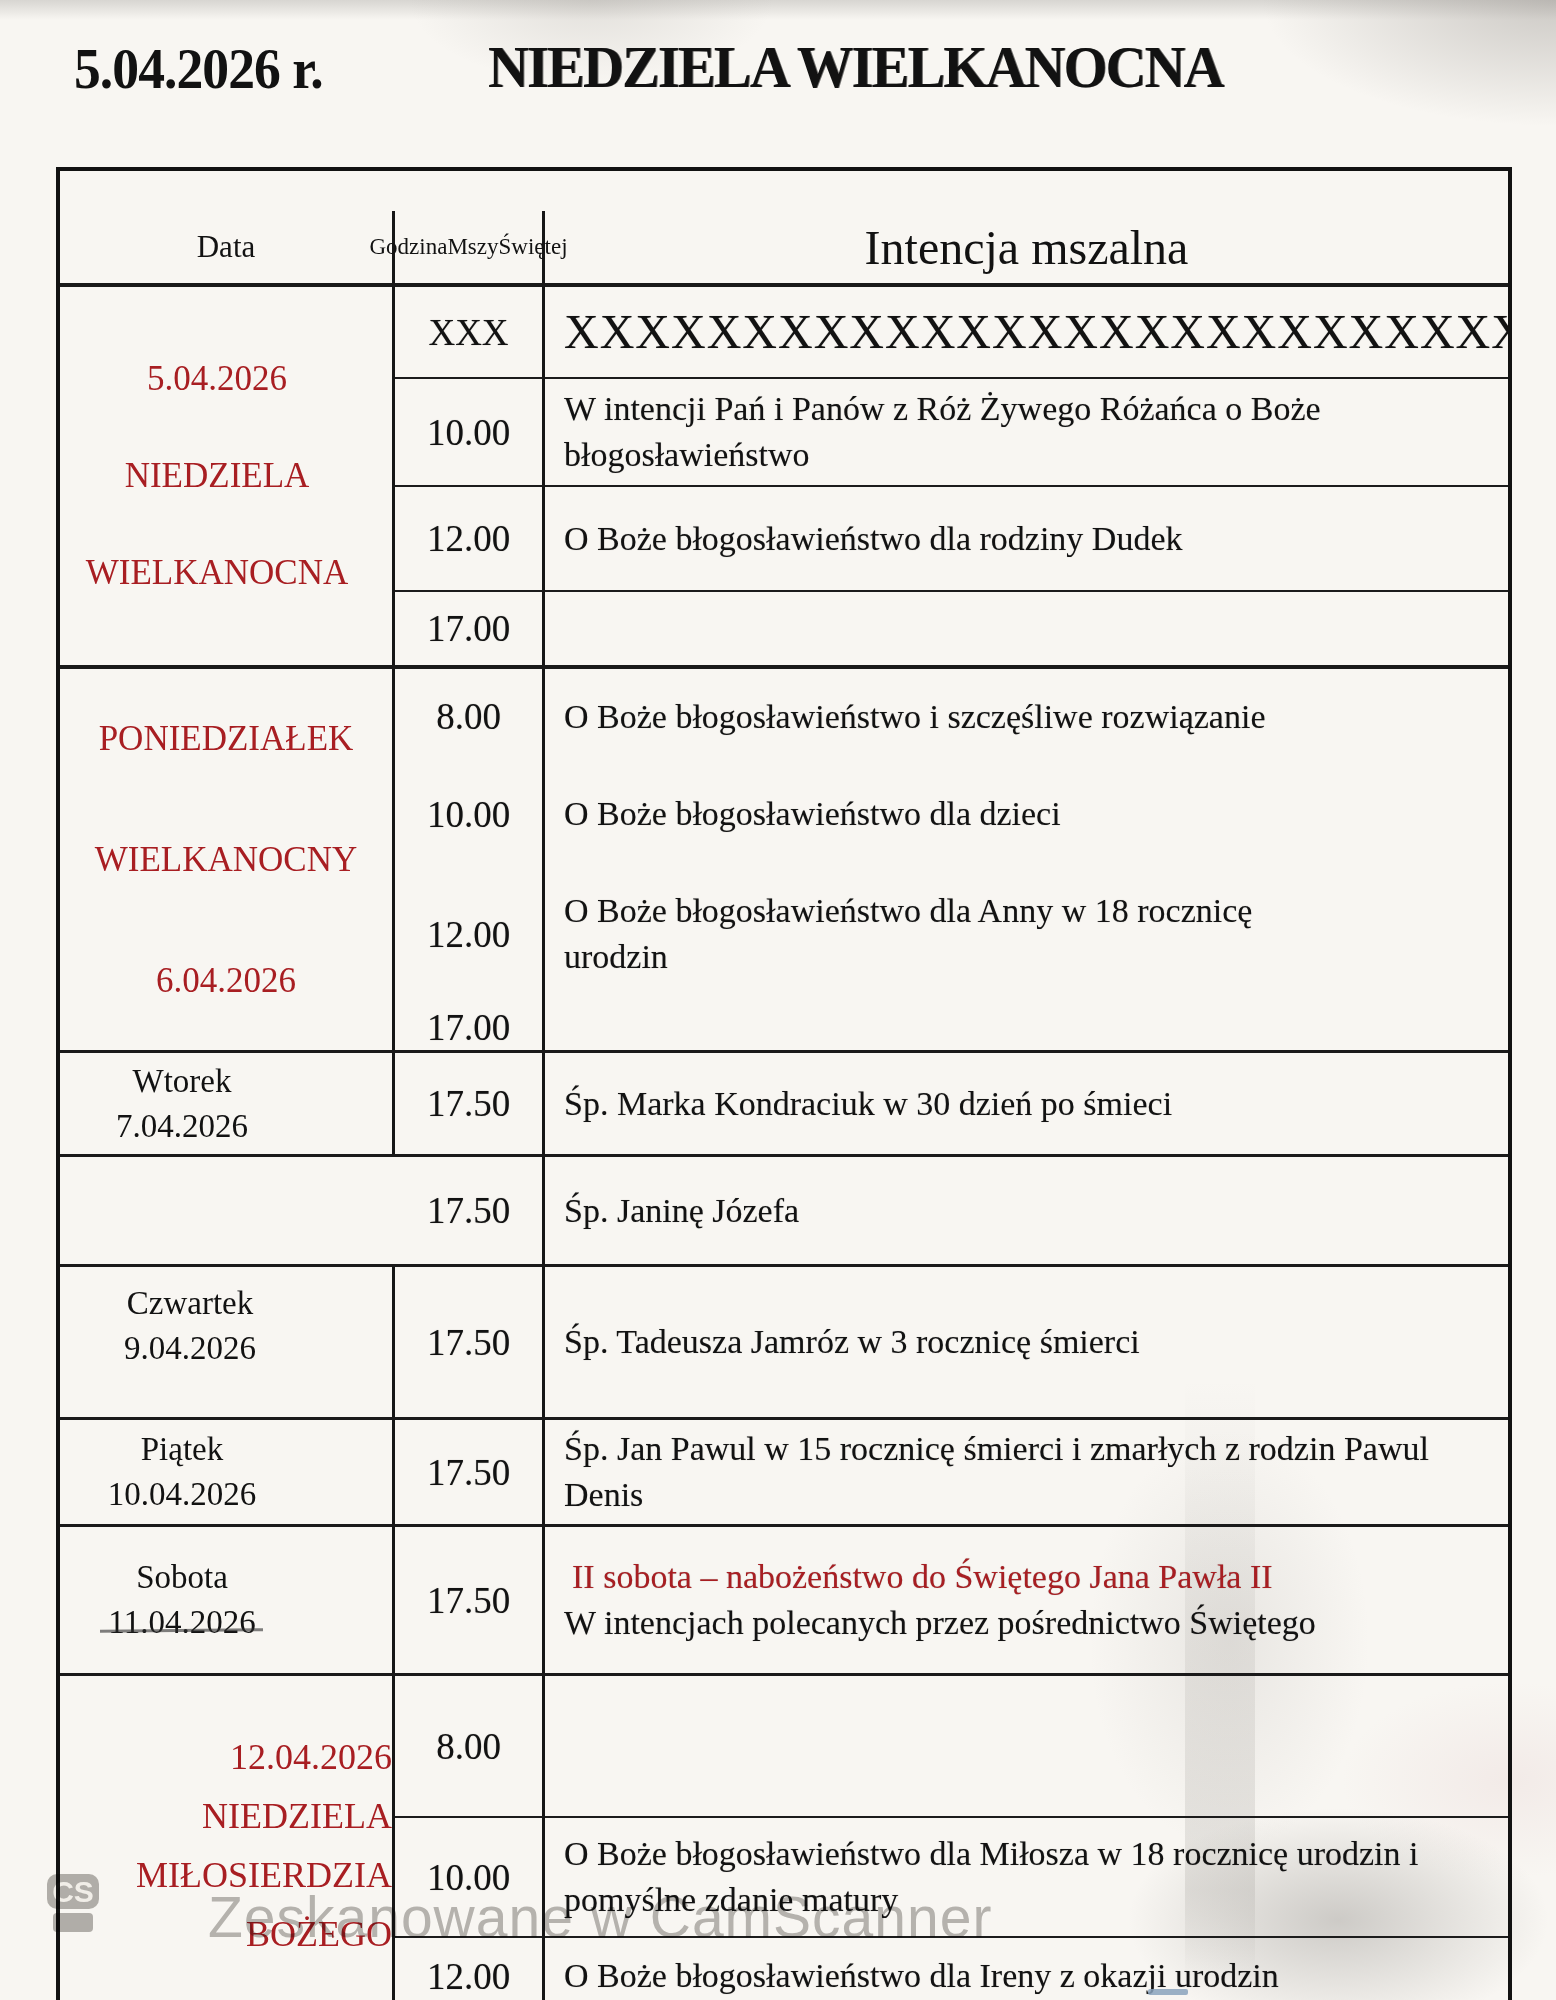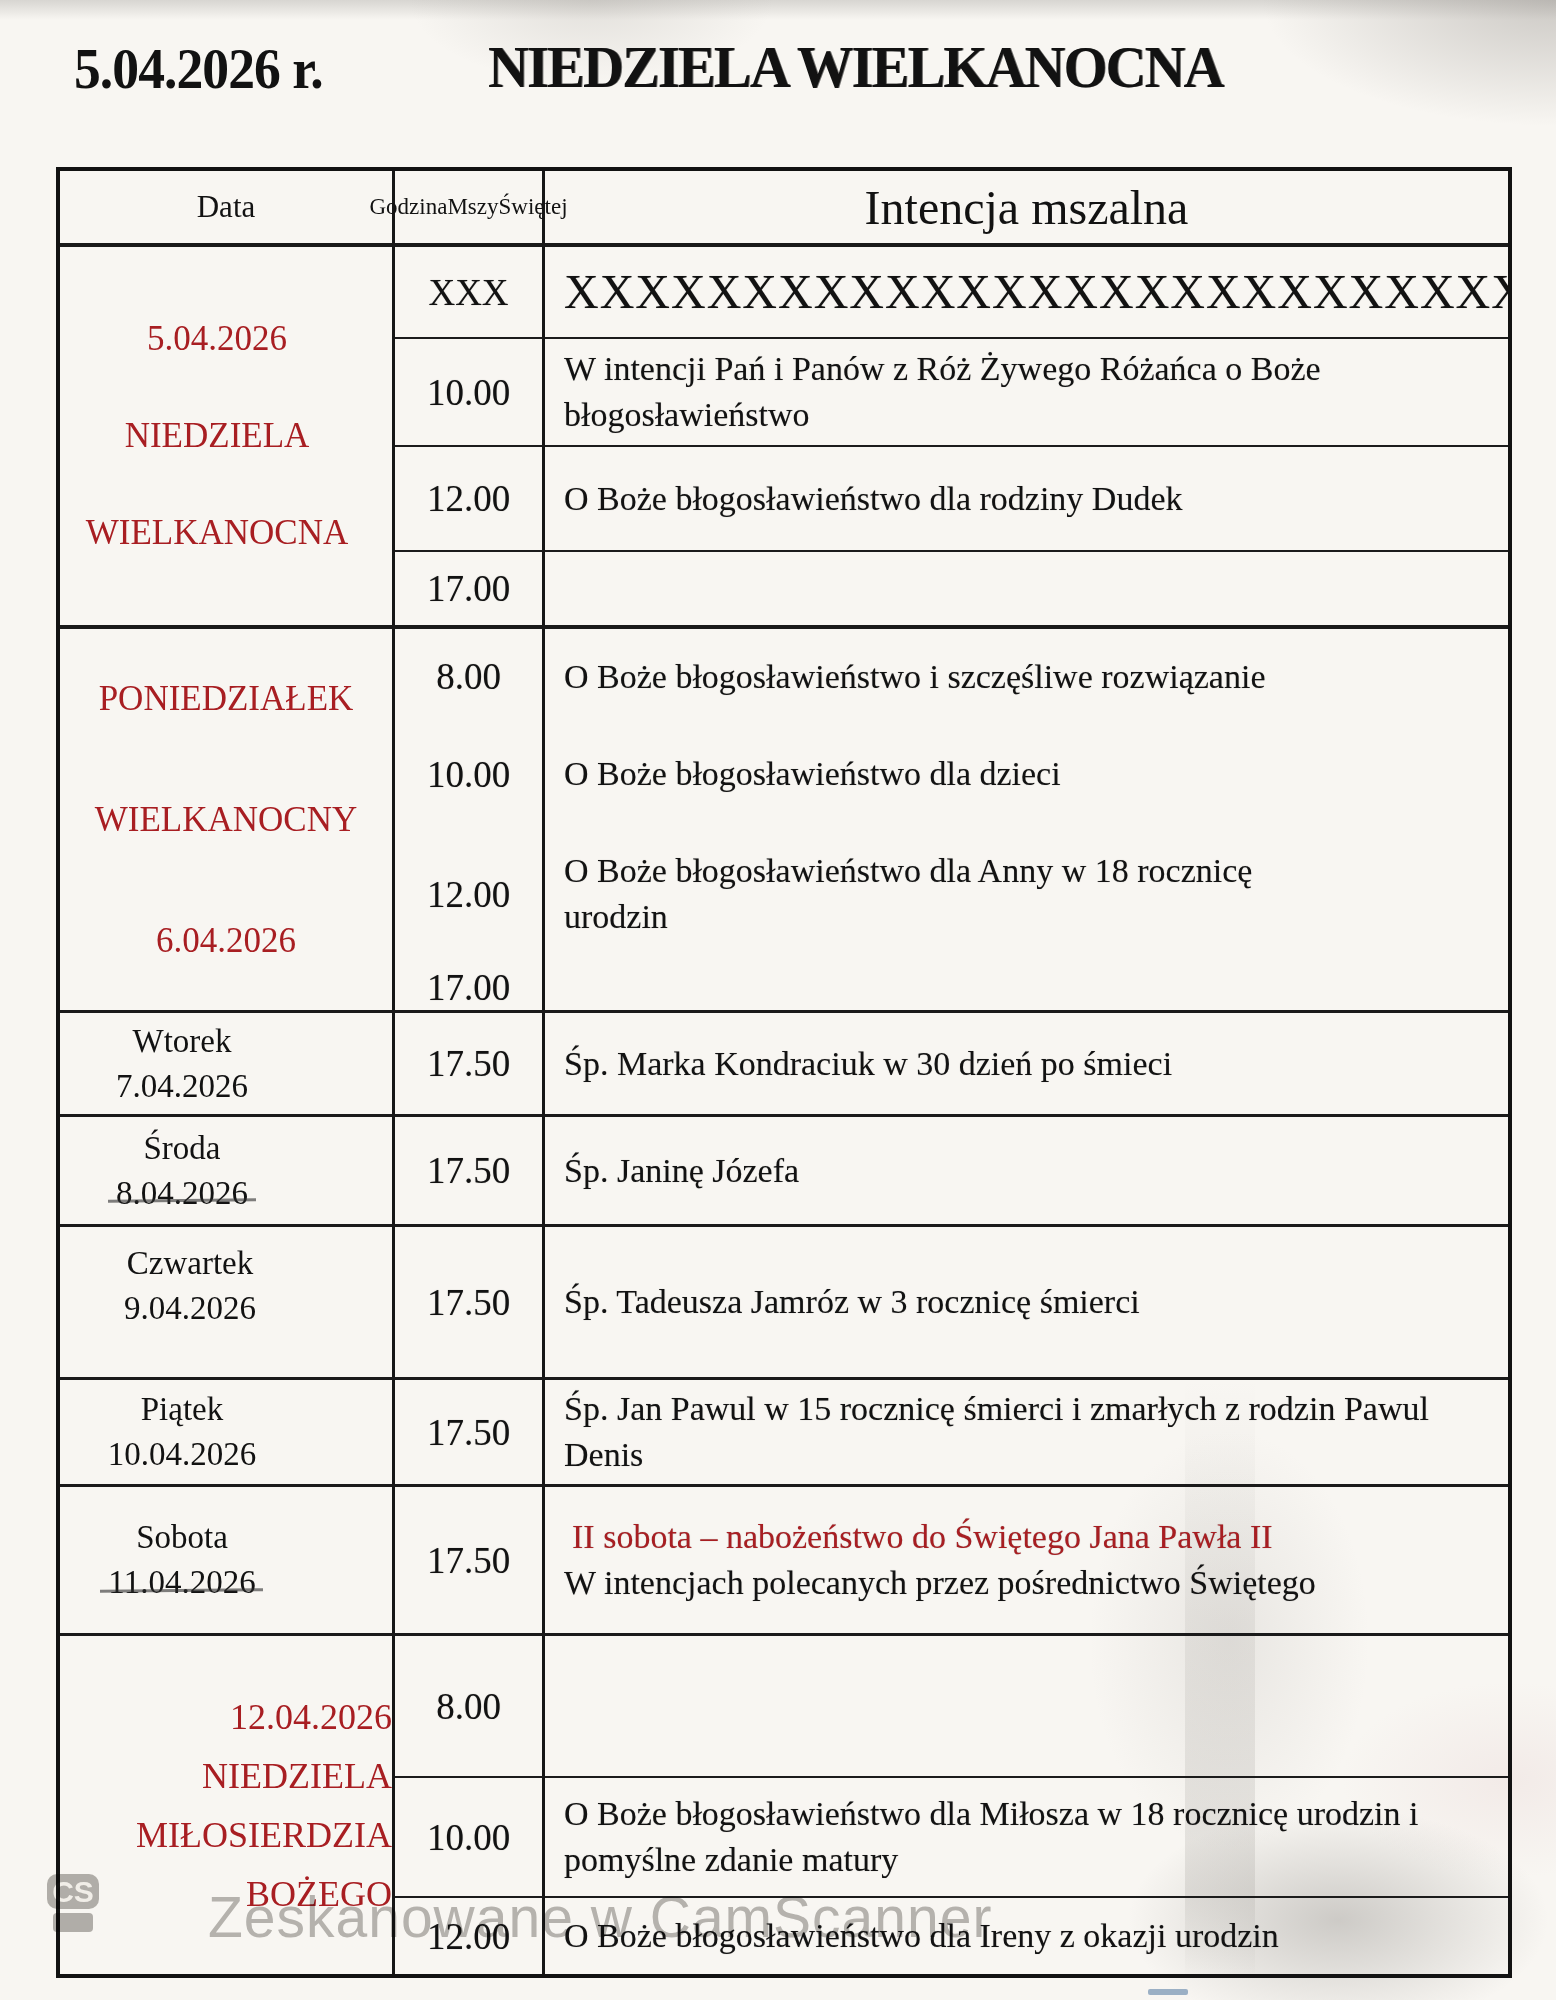--- a/index.html
+++ b/index.html
@@ -73,21 +73,21 @@
 
 <div class="page">
 
   <div class="title-date">5.04.2026 r.</div>
   <div class="title-main">NIEDZIELA WIELKANOCNA</div>
 
   <div class="smudge"></div>
 
   <div class="mass-table">
 
-    <div class="band thick" style="grid-template-rows:72px;">
+    <div class="band thick" style="grid-template-rows:72px;margin-top:40px;">
       <div class="c1 hdr-data">Data</div>
       <div class="c2 hdr-time">
         <span>Godzina</span>
         <span>Mszy</span>
         <span>Świętej</span>
       </div>
       <div class="c3 hdr-int">Intencja mszalna</div>
     </div>
 
     <div class="band thick" style="grid-template-rows:90px 108px 105px 75px;">
@@ -141,24 +141,20 @@
         <span>Wtorek</span>
         <span>7.04.2026</span>
       </div>
       <div class="c2 time">17.50</div>
       <div class="c3 cell-pad">
           <span class="intent">Śp. Marka Kondraciuk w 30 dzień po śmieci</span>
         </div>
     </div>
 
     <div class="band" style="grid-template-rows:107px;">
-      <div class="c1 daycell">
-        <span>Środa</span>
-        <span class="strike">8.04.2026</span>
-      </div>
       <div class="c2 time">17.50</div>
       <div class="c3 cell-pad">
           <span class="intent">Śp. Janinę Józefa</span>
         </div>
     </div>
 
     <div class="band" style="grid-template-rows:150px;">
       <div class="c1 daycell" style="justify-content:flex-start;padding-top:14px;padding-left:16px;">
         <span>Czwartek</span>
         <span>9.04.2026</span>

